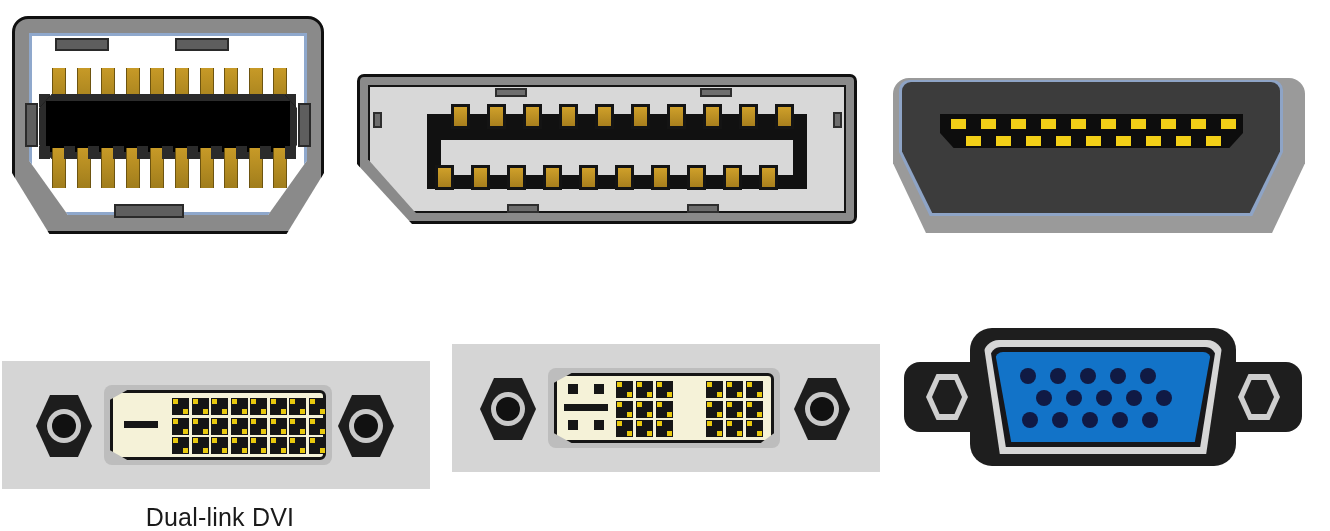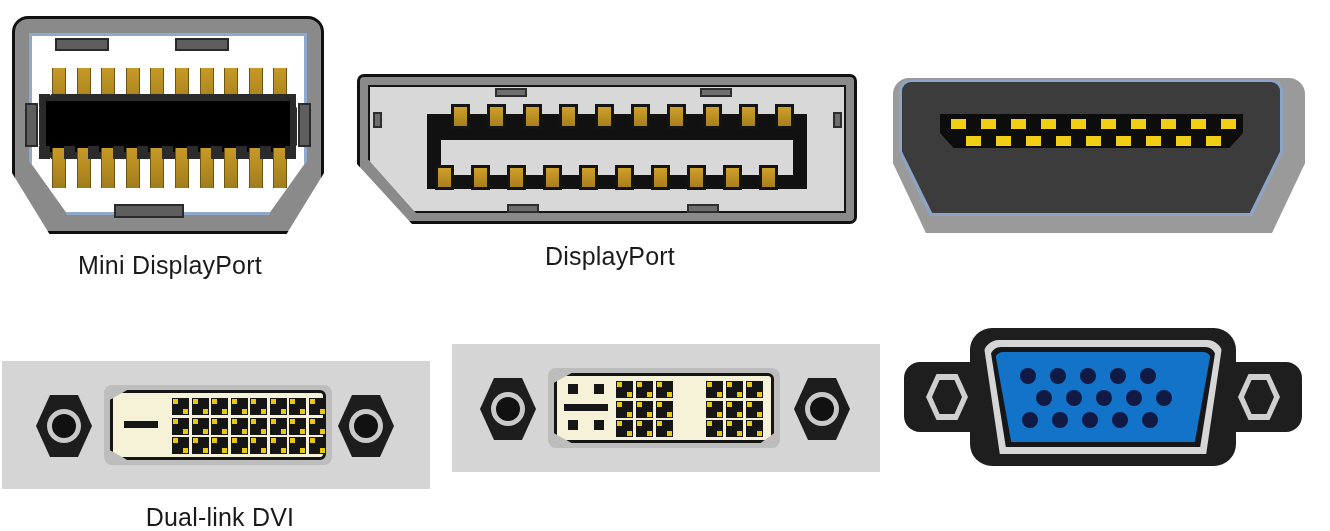--- a/index.html
+++ b/index.html
@@ -338,21 +338,20 @@
         <div class="mdp-nub" style="left:88.2px; top:138px;"></div>
         <div class="mdp-nub" style="left:112.80000000000001px; top:138px;"></div>
         <div class="mdp-nub" style="left:137.4px; top:138px;"></div>
         <div class="mdp-nub" style="left:162px; top:138px;"></div>
         <div class="mdp-nub" style="left:186.60000000000002px; top:138px;"></div>
         <div class="mdp-nub" style="left:211.20000000000002px; top:138px;"></div>
         <div class="mdp-nub" style="left:235.8px; top:138px;"></div>
         <div class="mdp-nub" style="left:260.4px; top:138px;"></div>
         <div class="mdp-nub" style="left:285px; top:138px;"></div>
       </div>
-    <div class="label" style="top:243px;">Mini DisplayPort</div>
   </div>
 
   <div class="cell" id="dp-cell">
     <div class="dp-shell"></div>
     <div class="dp-face"></div>
     <div class="dp-tab" style="left:140px; top:26px; width:32px; height:9px;"></div>
     <div class="dp-tab" style="left:345px; top:26px; width:32px; height:9px;"></div>
     <div class="dp-tab" style="left:18px; top:50px; width:9px; height:16px;"></div>
     <div class="dp-tab" style="left:478px; top:50px; width:9px; height:16px;"></div>
     <div class="dp-tab" style="left:152px; top:142px; width:32px; height:9px;"></div>
@@ -379,21 +378,20 @@
         <div class="dp-pin" style="left:116px; top:103px;"></div>
         <div class="dp-pin" style="left:152px; top:103px;"></div>
         <div class="dp-pin" style="left:188px; top:103px;"></div>
         <div class="dp-pin" style="left:224px; top:103px;"></div>
         <div class="dp-pin" style="left:260px; top:103px;"></div>
         <div class="dp-pin" style="left:296px; top:103px;"></div>
         <div class="dp-pin" style="left:332px; top:103px;"></div>
         <div class="dp-pin" style="left:368px; top:103px;"></div>
         <div class="dp-pin" style="left:404px; top:103px;"></div>
       </div>
-    <div class="label" style="top:180px;">DisplayPort</div>
   </div>
 
   <div class="cell" id="hdmi-cell">
     <div class="hdmi-shell"></div>
     <div class="hdmi-mid"></div>
     <div class="hdmi-body"></div>
     <div class="hdmi-slot"></div>
     <div id="hdmi-pins-top">
         <div class="hdmi-pin" style="left:66px; top:49px;"></div>
         <div class="hdmi-pin" style="left:96px; top:49px;"></div>

